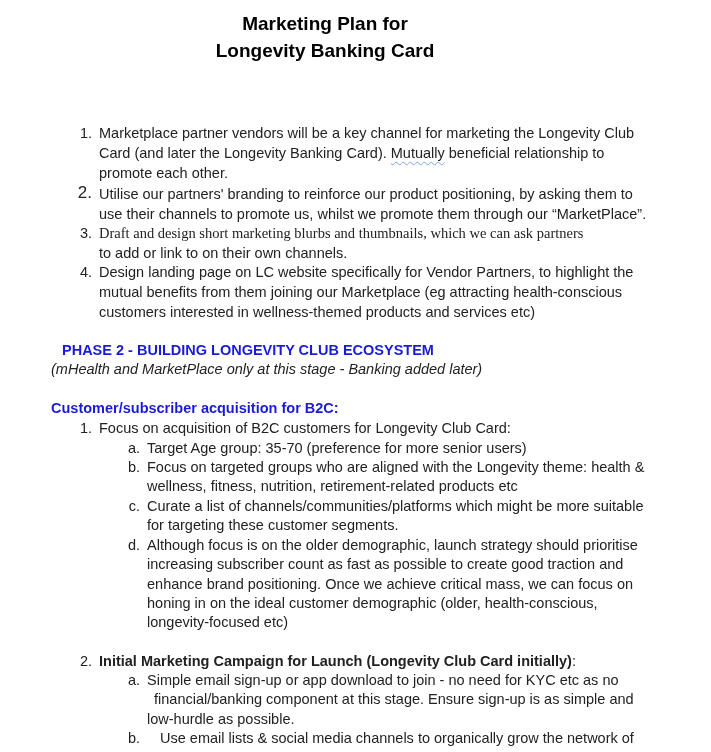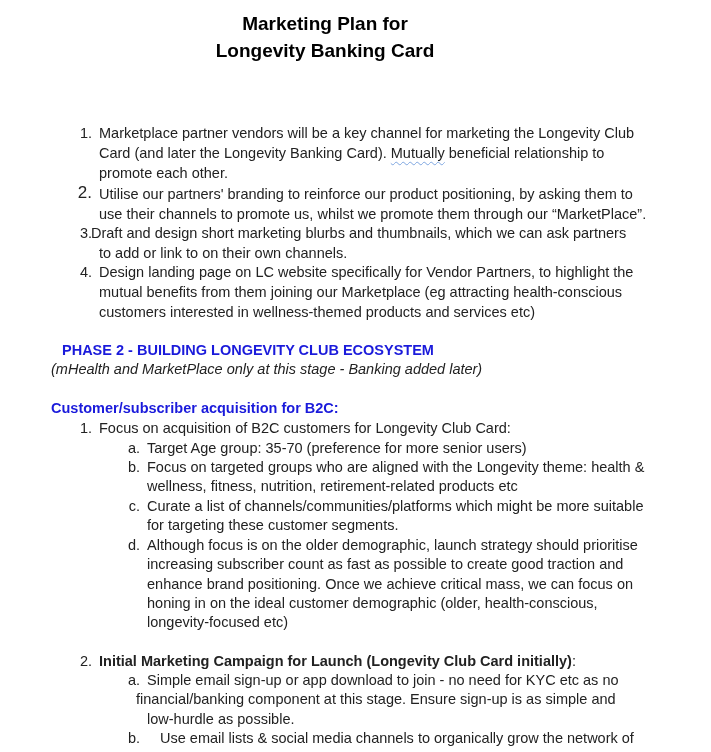--- a/index.html
+++ b/index.html
@@ -88,21 +88,21 @@
   <div class="marker" style="left:62px; width:30px; top:123px;">1.</div>
   <div class="line" style="left:99px; top:143px;"><span>Card (and later the Longevity Banking Card). </span><span class="spell">Mutually</span><span> beneficial relationship to</span></div>
   <div class="line" style="left:99px; top:123px;">Marketplace partner vendors will be a key channel for marketing the Longevity Club</div>
   <div class="line" style="left:99px; top:163px;">promote each other.</div>
 
   <div class="marker big" style="left:62px; width:30px; top:183px;">2.</div>
   <div class="line" style="left:99px; top:184px;">Utilise our partners' branding to reinforce our product positioning, by asking them to</div>
   <div class="line" style="left:99px; top:204px;">use their channels to promote us, whilst we promote them through our “MarketPlace”.</div>
 
   <div class="marker" style="left:62px; width:30px; top:223px;">3.</div>
-  <div class="line" style="left:91px; top:223px;">Draft and design short marketing blurbs and thumbnails, which we can ask partners</div>
+  <div class="line" style="left:99px; top:223px;font-family:Liberation Serif, serif;">Draft and design short marketing blurbs and thumbnails, which we can ask partners</div>
   <div class="line" style="left:99px; top:243px;">to add or link to on their own channels.</div>
 
   <div class="marker" style="left:62px; width:30px; top:262px;">4.</div>
   <div class="line" style="left:99px; top:262px;">Design landing page on LC website specifically for Vendor Partners, to highlight the</div>
   <div class="line" style="left:99px; top:282px;">mutual benefits from them joining our Marketplace (eg attracting health-conscious</div>
   <div class="line" style="left:99px; top:302px;">customers interested in wellness-themed products and services etc)</div>
 
   <div class="heading" style="top:340px;margin-left:11px;">PHASE 2 - BUILDING LONGEVITY CLUB ECOSYSTEM</div>
   <div class="subnote" style="top:359px;">(mHealth and MarketPlace only at this stage - Banking added later)</div>
 
@@ -127,19 +127,19 @@
   <div class="line" style="left:147px; top:554px;">increasing subscriber count as fast as possible to create good traction and</div>
   <div class="line" style="left:147px; top:574px;">enhance brand positioning. Once we achieve critical mass, we can focus on</div>
   <div class="line" style="left:147px; top:593px;">honing in on the ideal customer demographic (older, health-conscious,</div>
   <div class="line" style="left:147px; top:612px;">longevity-focused etc)</div>
 
   <div class="marker" style="left:62px; width:30px; top:651px;">2.</div>
   <div class="line" style="left:99px; top:651px;"><span class="bold">Initial Marketing Campaign for Launch (Longevity Club Card initially)</span><span>:</span></div>
 
   <div class="marker" style="left:110px; width:30px; top:670px;">a.</div>
   <div class="line" style="left:147px; top:670px;">Simple email sign-up or app download to join - no need for KYC etc as no</div>
-  <div class="line" style="left:136px; top:689px;">financial/banking component at this stage. Ensure sign-up is as simple and</div>
+  <div class="line" style="left:154px; top:689px;">financial/banking component at this stage. Ensure sign-up is as simple and</div>
   <div class="line" style="left:147px; top:709px;">low-hurdle as possible.</div>
 
   <div class="marker" style="left:110px; width:30px; top:728px;">b.</div>
   <div class="line" style="left:160px; top:728px;">Use email lists &amp; social media channels to organically grow the network of</div>
 
 </div>
 
 </body></html>

